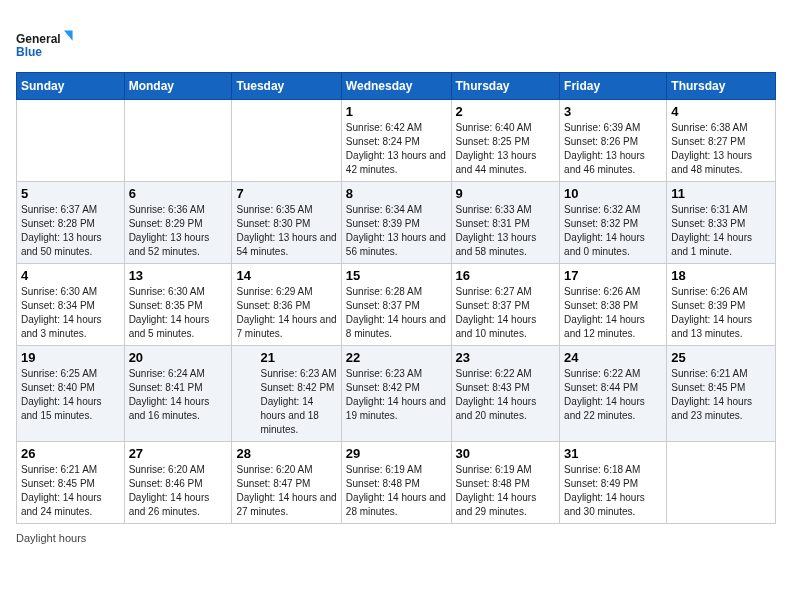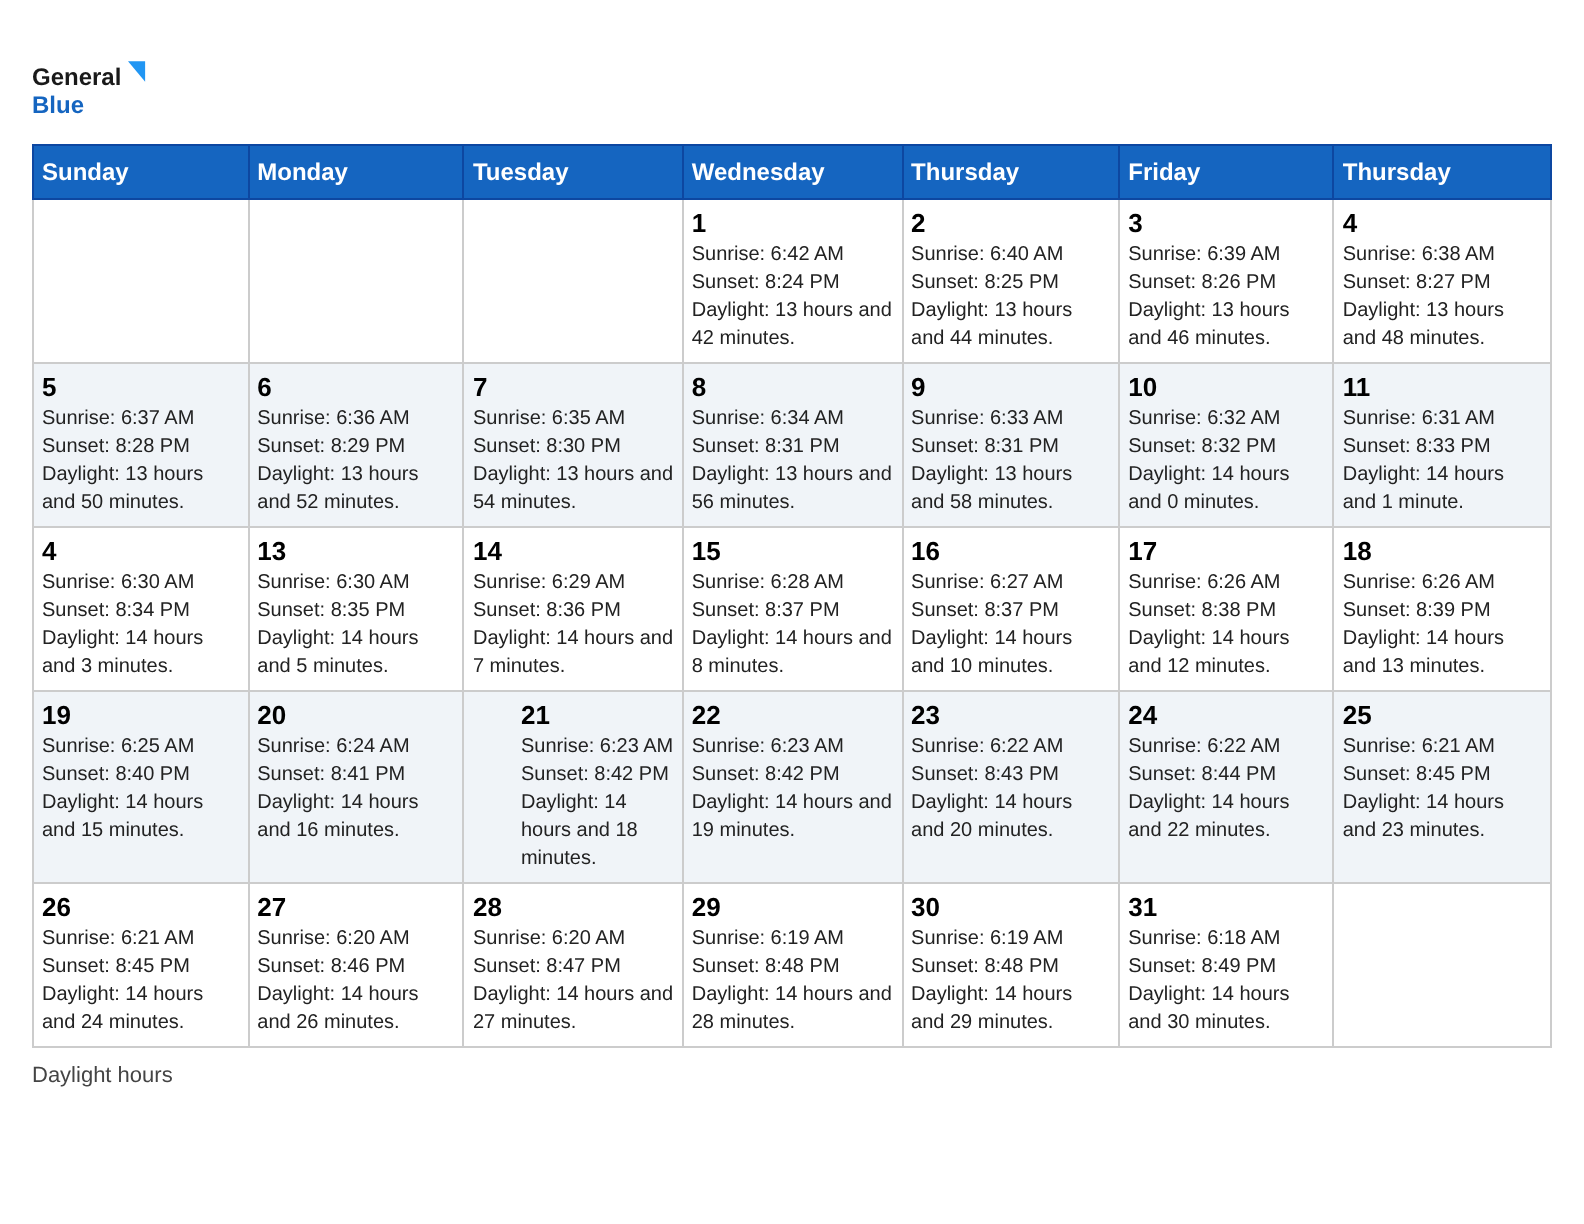--- a/index.html
+++ b/index.html
@@ -158,21 +158,21 @@
           </td>
           <td style="background: rgb(240, 244, 248);">
             <div class="day-num">7</div>
             <div class="day-info" style="white-space: pre-line;">Sunrise: 6:35 AM
 Sunset: 8:30 PM
 Daylight: 13 hours and 54 minutes.</div>
           </td>
           <td style="background: rgb(240, 244, 248);">
             <div class="day-num">8</div>
             <div class="day-info" style="white-space: pre-line;">Sunrise: 6:34 AM
-Sunset: 8:31 PM
+Sunset: 8:39 PM
 Daylight: 13 hours and 56 minutes.</div>
           </td>
           <td style="background: rgb(240, 244, 248);">
             <div class="day-num">9</div>
             <div class="day-info" style="white-space: pre-line;">Sunrise: 6:33 AM
 Sunset: 8:31 PM
 Daylight: 13 hours and 58 minutes.</div>
           </td>
           <td style="background: rgb(240, 244, 248);">
             <div class="day-num">10</div>

